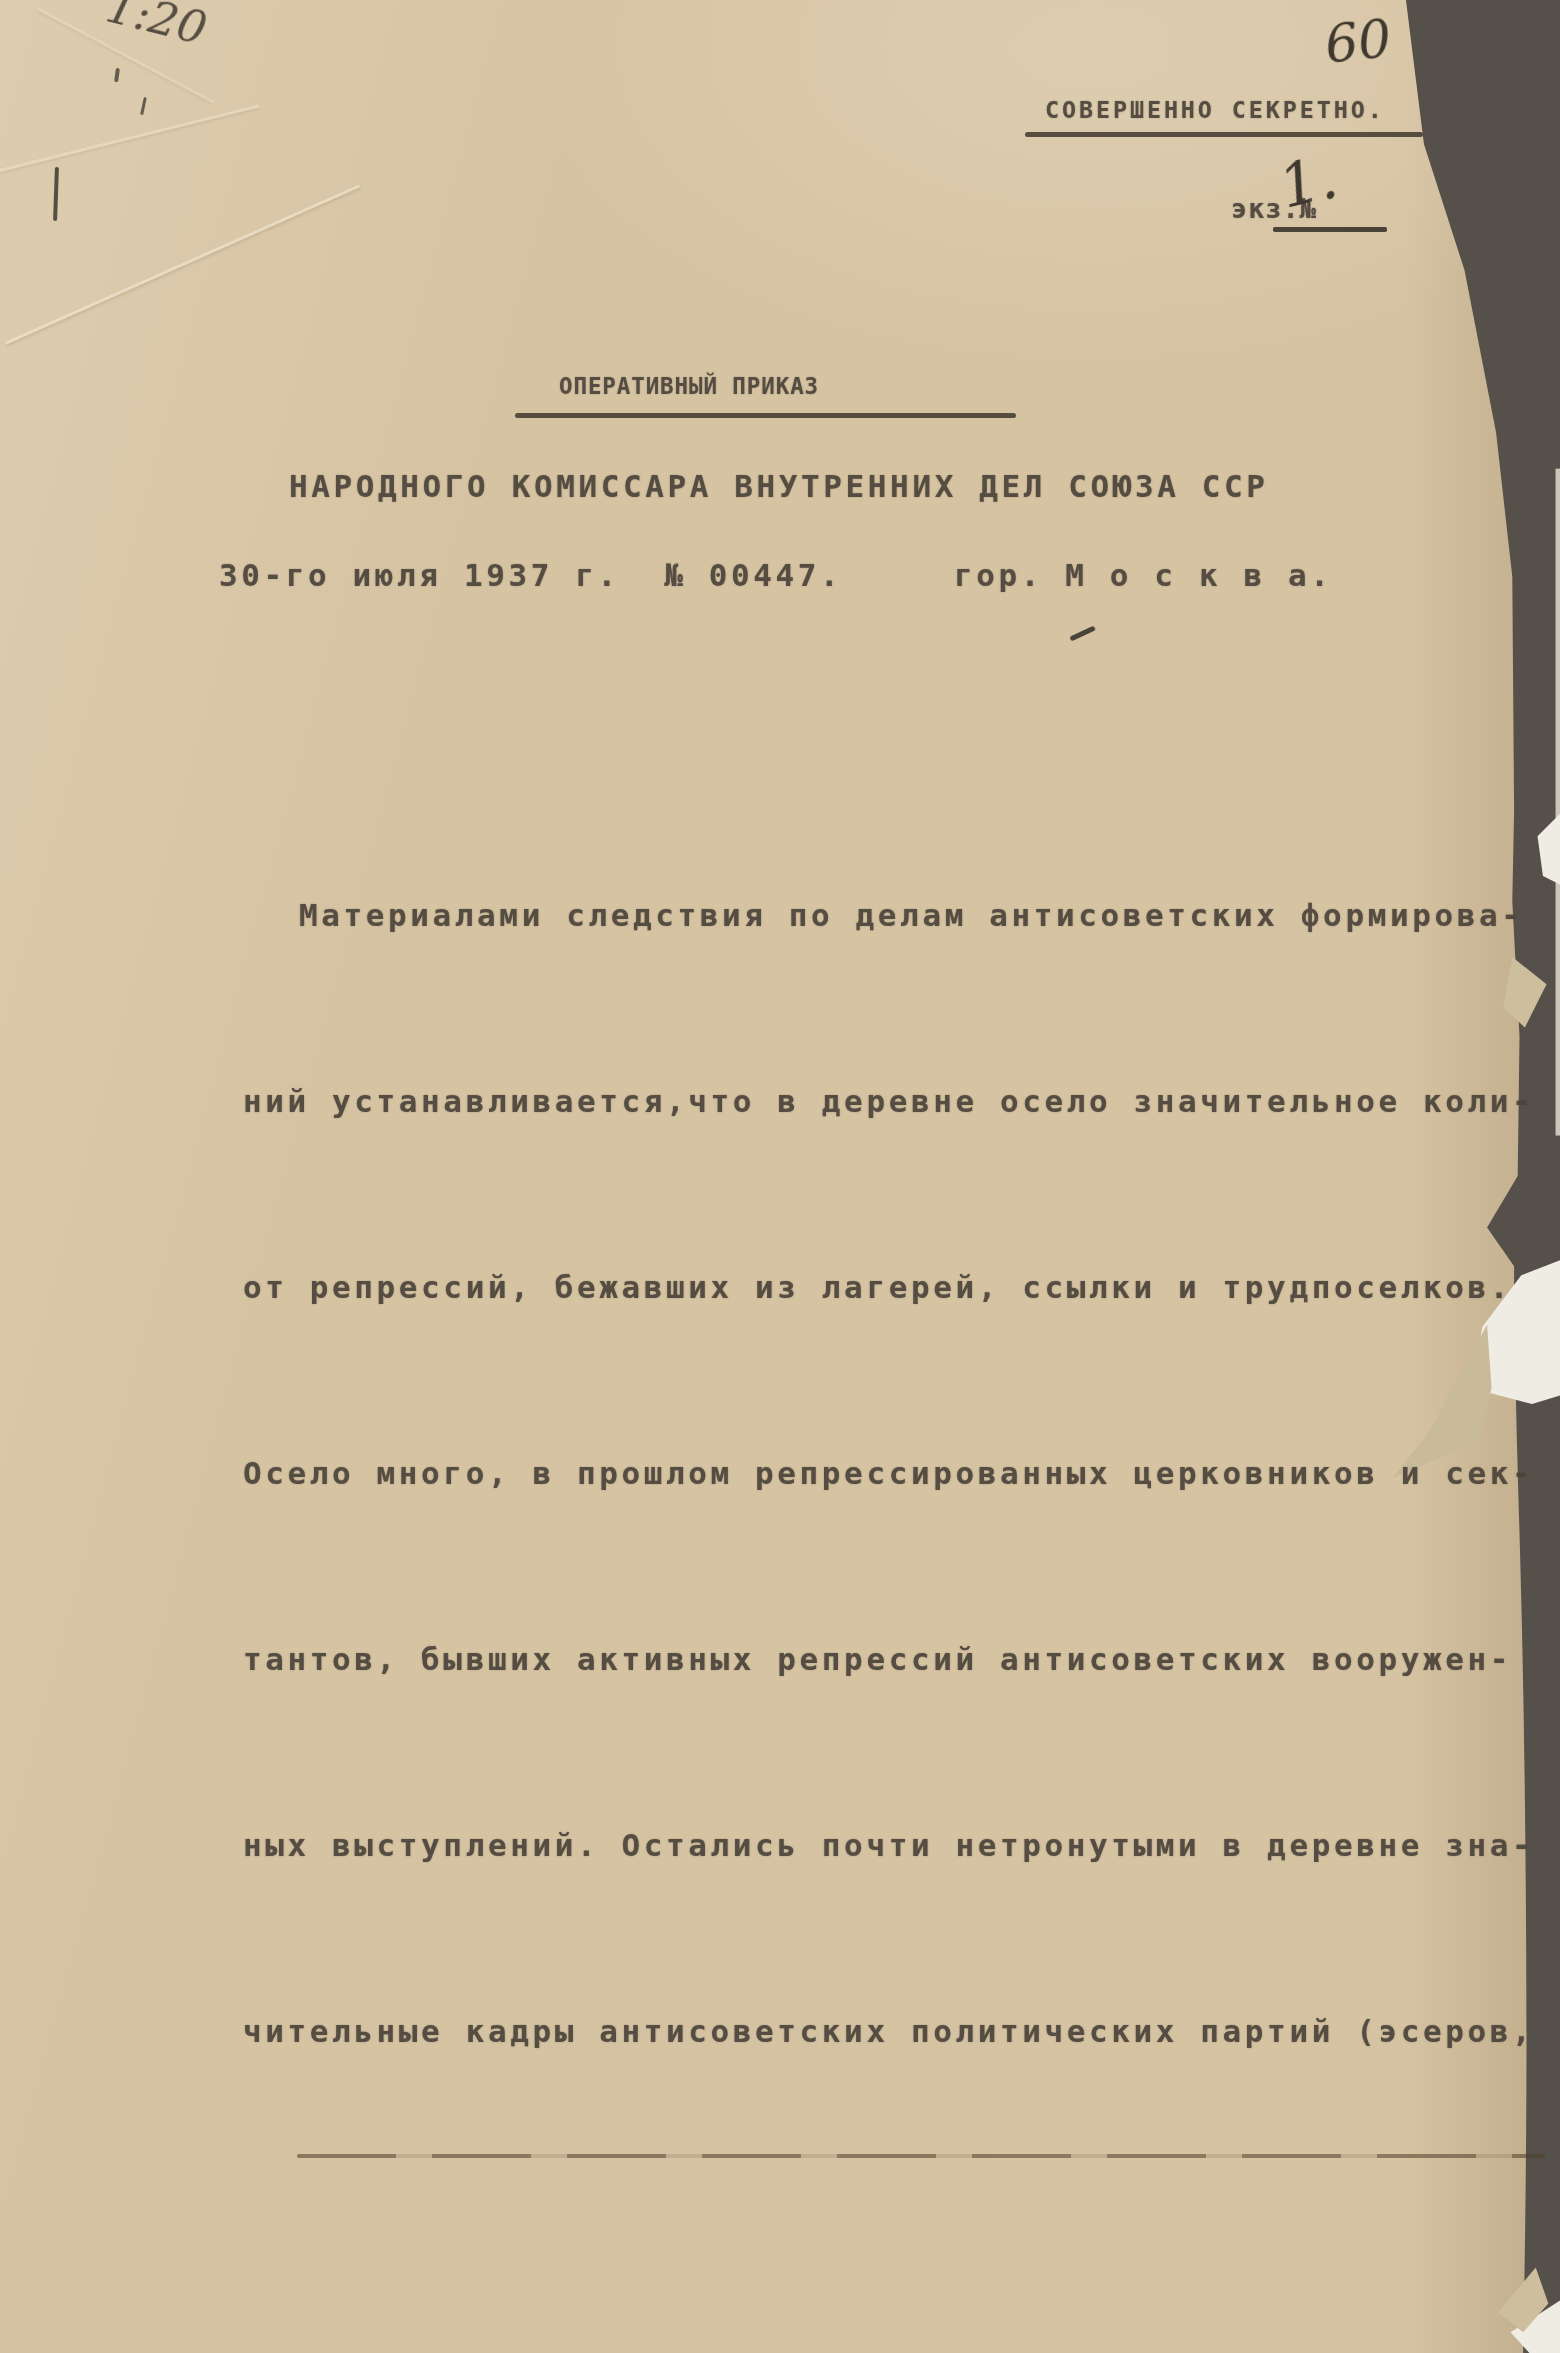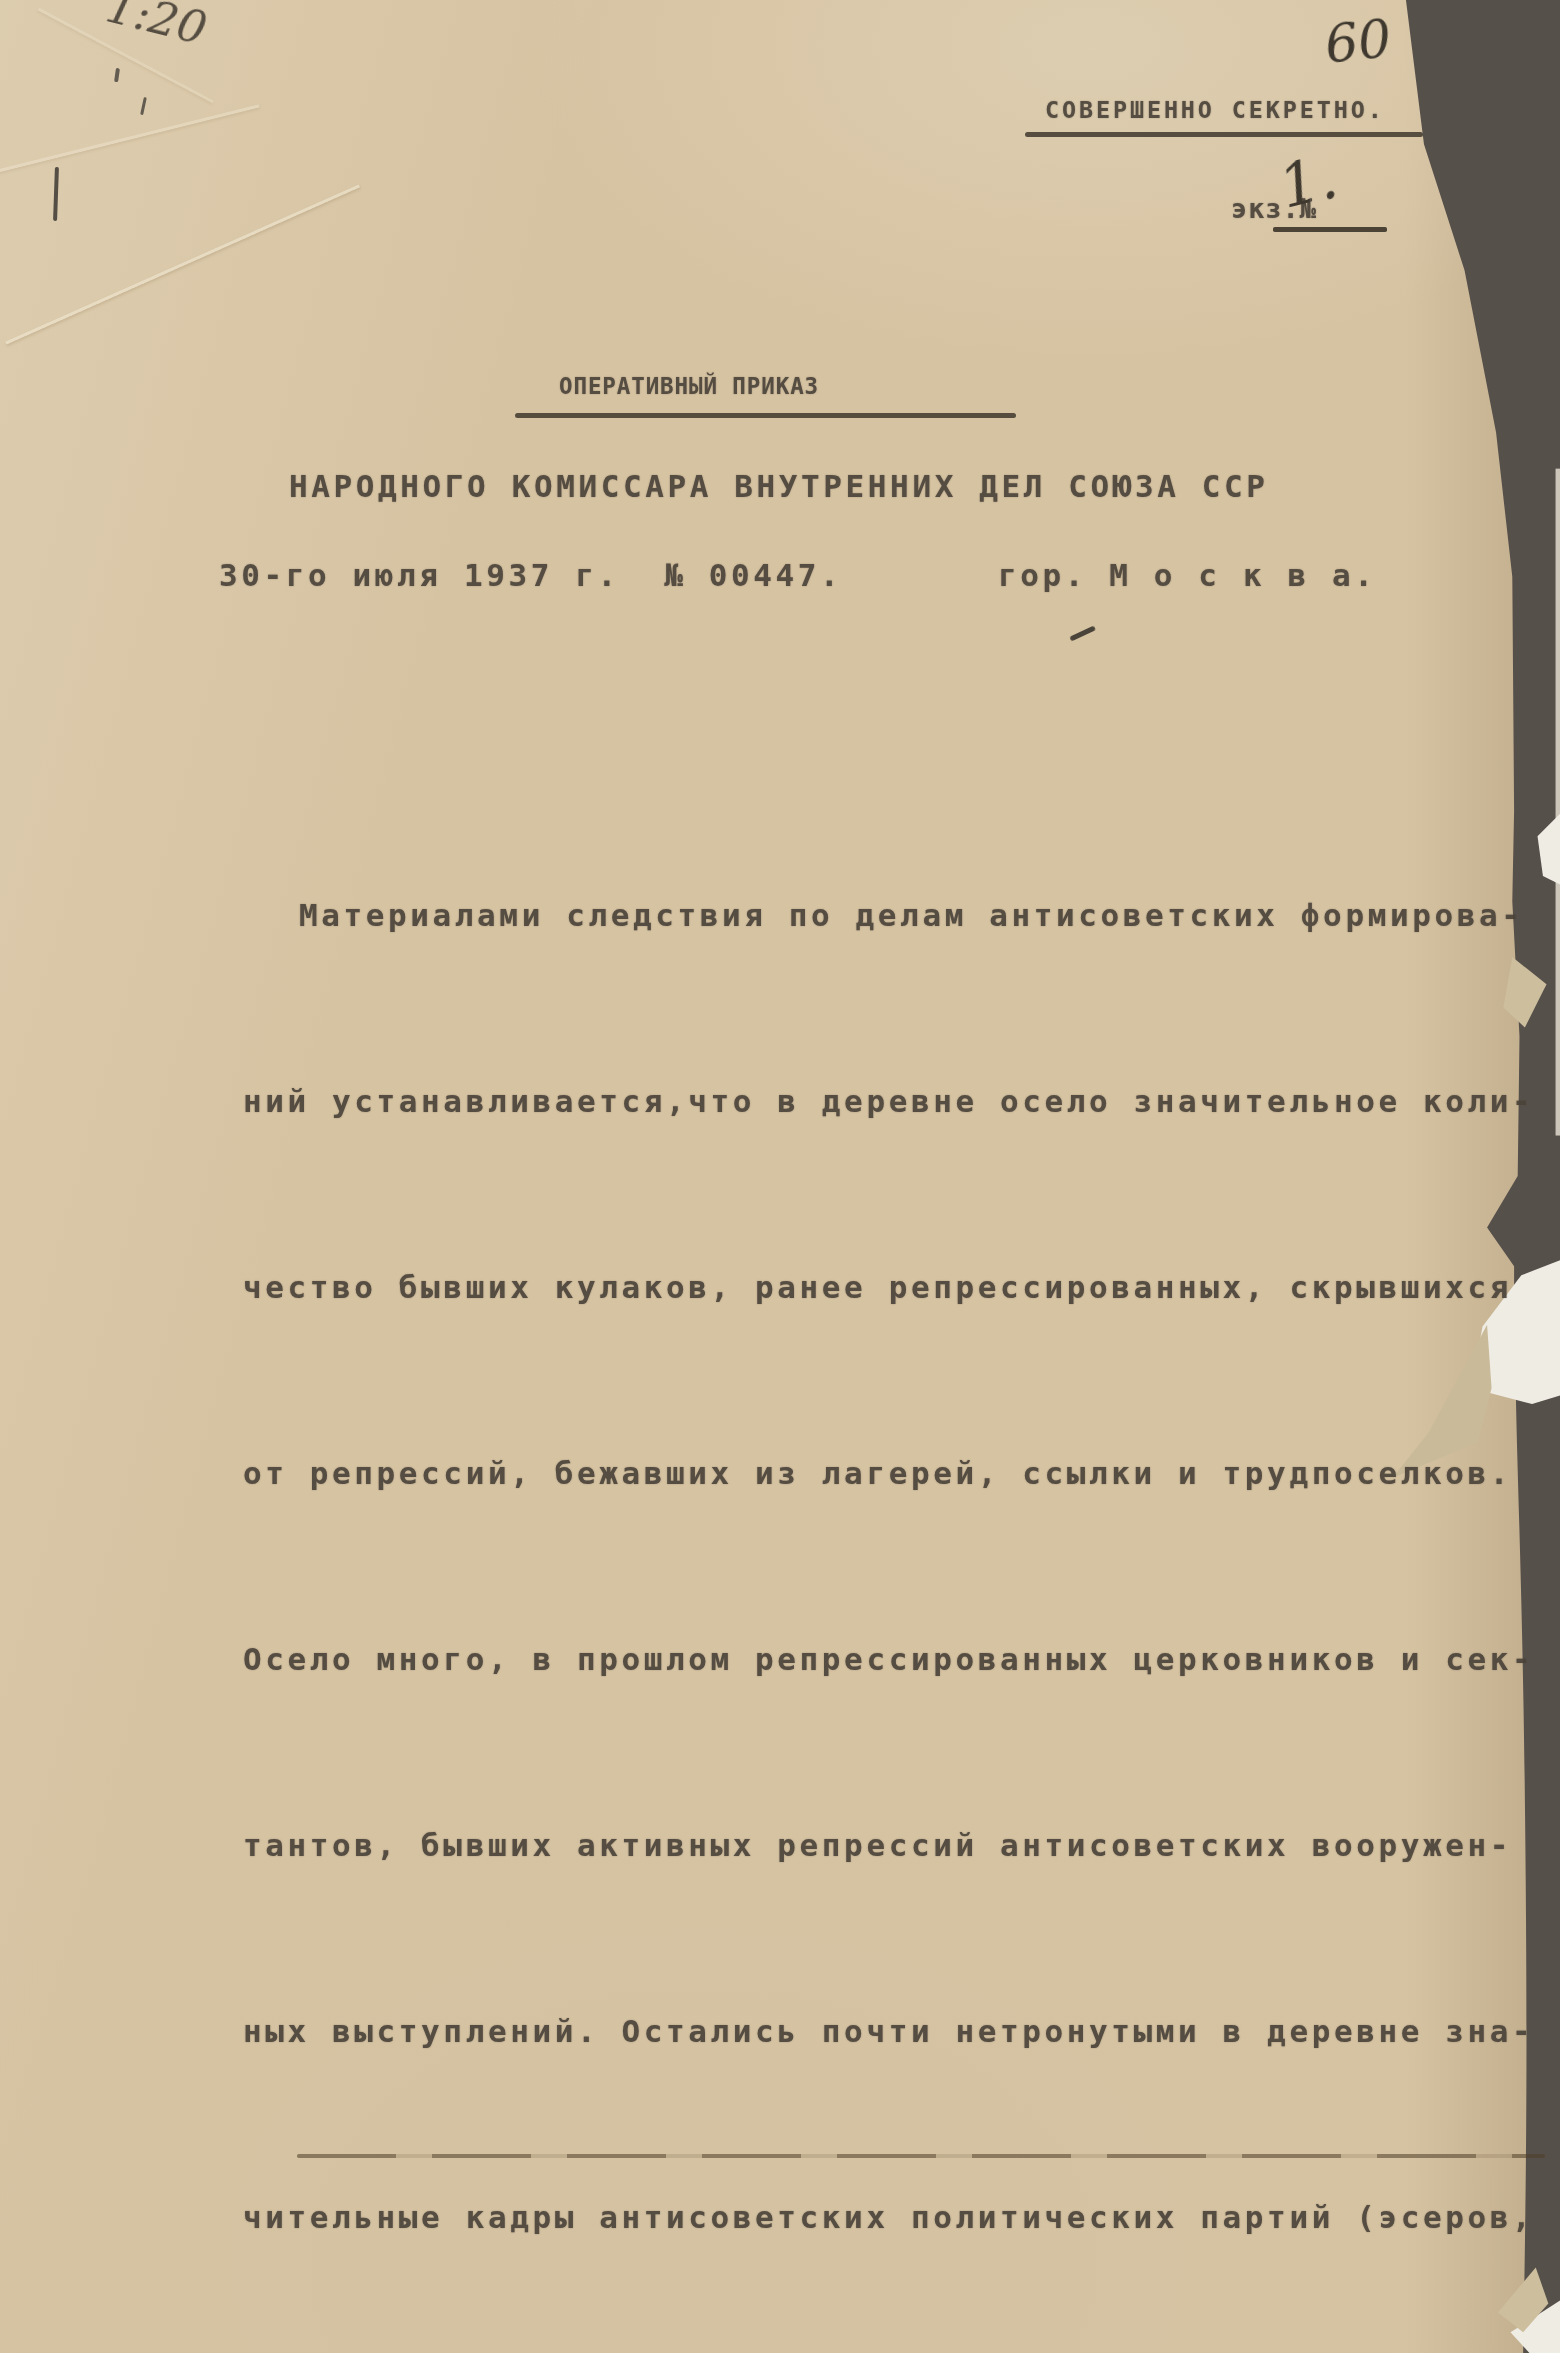--- a/index.html
+++ b/index.html
@@ -27,21 +27,21 @@
   .stamp-underline{position:absolute;left:1025px;top:132px;width:398px;height:5.4px;
     background:rgba(64,56,46,.85);border-radius:2.7px;filter:blur(0.5px);}
   .copy-label{left:1231px;top:193px;font-size:27px;letter-spacing:0.9px;}
   .copy-underline{position:absolute;left:1273px;top:227px;width:114px;height:4.5px;
     background:rgba(60,52,42,.9);border-radius:1.8px;filter:blur(0.4px);}
   .order-title{left:559px;top:373px;font-size:22.5px;letter-spacing:0.9px;}
   .title-underline{position:absolute;left:515px;top:413px;width:501px;height:5.4px;
     background:rgba(64,56,46,.85);border-radius:2.7px;filter:blur(0.6px);}
   .issuer{left:277px;top:468px;font-size:31px;letter-spacing:3.6px;margin-left:12px;}
   .dateline-left{left:219px;top:557px;font-size:31px;letter-spacing:3.6px;}
-  .dateline-place{left:954px;top:557px;font-size:31px;letter-spacing:3.6px;margin-left:44px;}
+  .dateline-place{left:954px;top:557px;font-size:31px;letter-spacing:3.6px;}
   .hand{
     position:absolute;font-family:"DejaVu Serif", serif;font-style:italic;
     color:#3e382f;filter:blur(0.3px);
   }
   .hand-60{left:1325px;top:10.8px;font-size:52px;transform:rotate(-6deg);}
   .hand-copy{left:1280px;top:148px;font-size:59px;transform:rotate(-14deg);}
   .hand-scrawl{left:106px;top:-9px;font-size:45px;transform:rotate(14deg);opacity:.85;}
   .pencil{position:absolute;background:#45403a;border-radius:1.8px;opacity:.8;}
   .pencil-dash1{left:115px;top:68px;width:3.6px;height:14.4px;transform:rotate(8deg);}
   .pencil-dash2{left:142px;top:97px;width:2.7px;height:18px;transform:rotate(12deg);}
@@ -102,21 +102,20 @@
     <div class="title-underline"></div>
     <div class="typed issuer">НАРОДНОГО КОМИССАРА ВНУТРЕННИХ ДЕЛ СОЮЗА ССР</div>
 
     <div class="typed dateline-left">30-го июля 1937 г.  № 00447.</div>
     <div class="typed dateline-place">гор. М о с к в а.</div>
     <div class="pen-tick"></div>
 
     <div class="typed body-text">
       <div class="line indent">Материалами следствия по делам антисоветских формирова-</div>
       <div class="line">ний устанавливается,что в деревне осело значительное коли-</div>
-      <div class="line">чество бывших кулаков, ранее репрессированных, скрывшихся</div>
       <div class="line">от репрессий, бежавших из лагерей, ссылки и трудпоселков.</div>
       <div class="line">Осело много, в прошлом репрессированных церковников и сек-</div>
       <div class="line">тантов, бывших активных репрессий антисоветских вооружен-</div>
       <div class="line">ных выступлений. Остались почти нетронутыми в деревне зна-</div>
       <div class="line">чительные кадры антисоветских политических партий (эсеров,</div>
       
       
       
       
       

